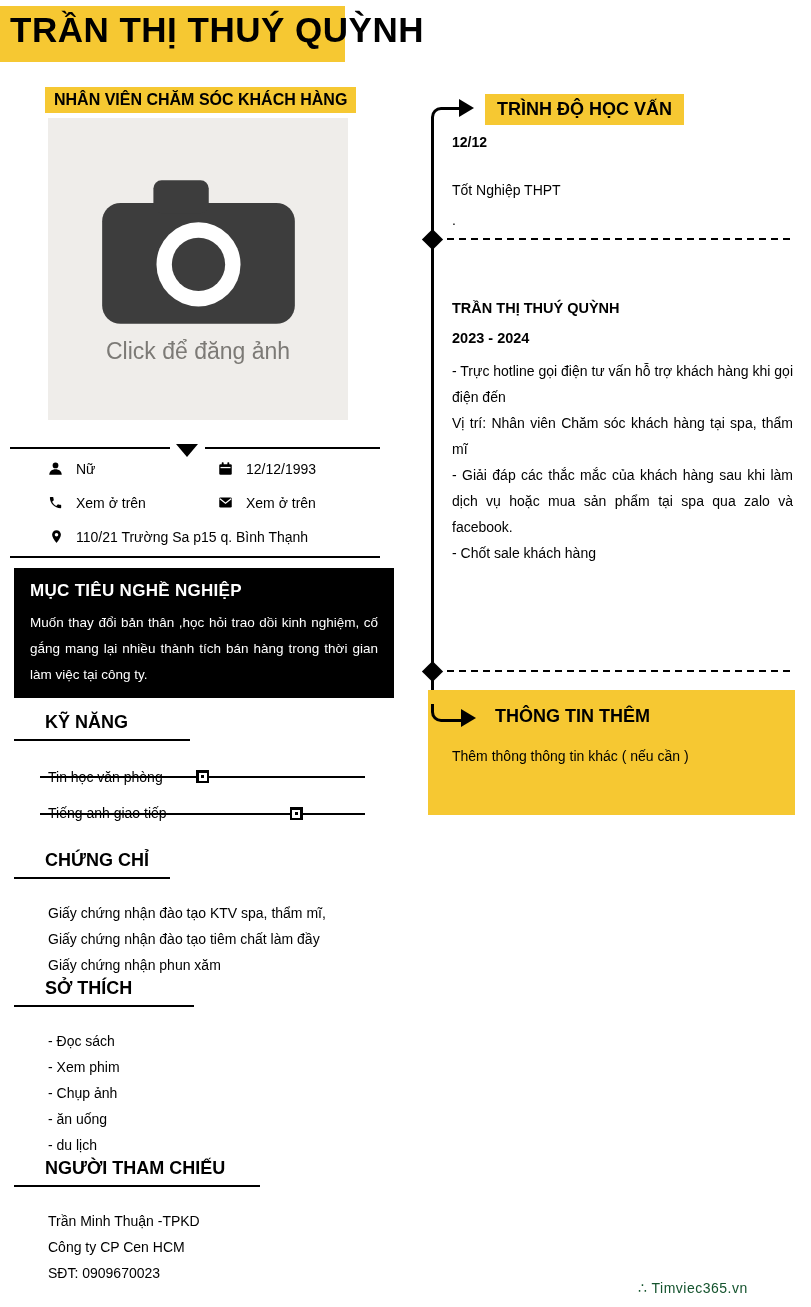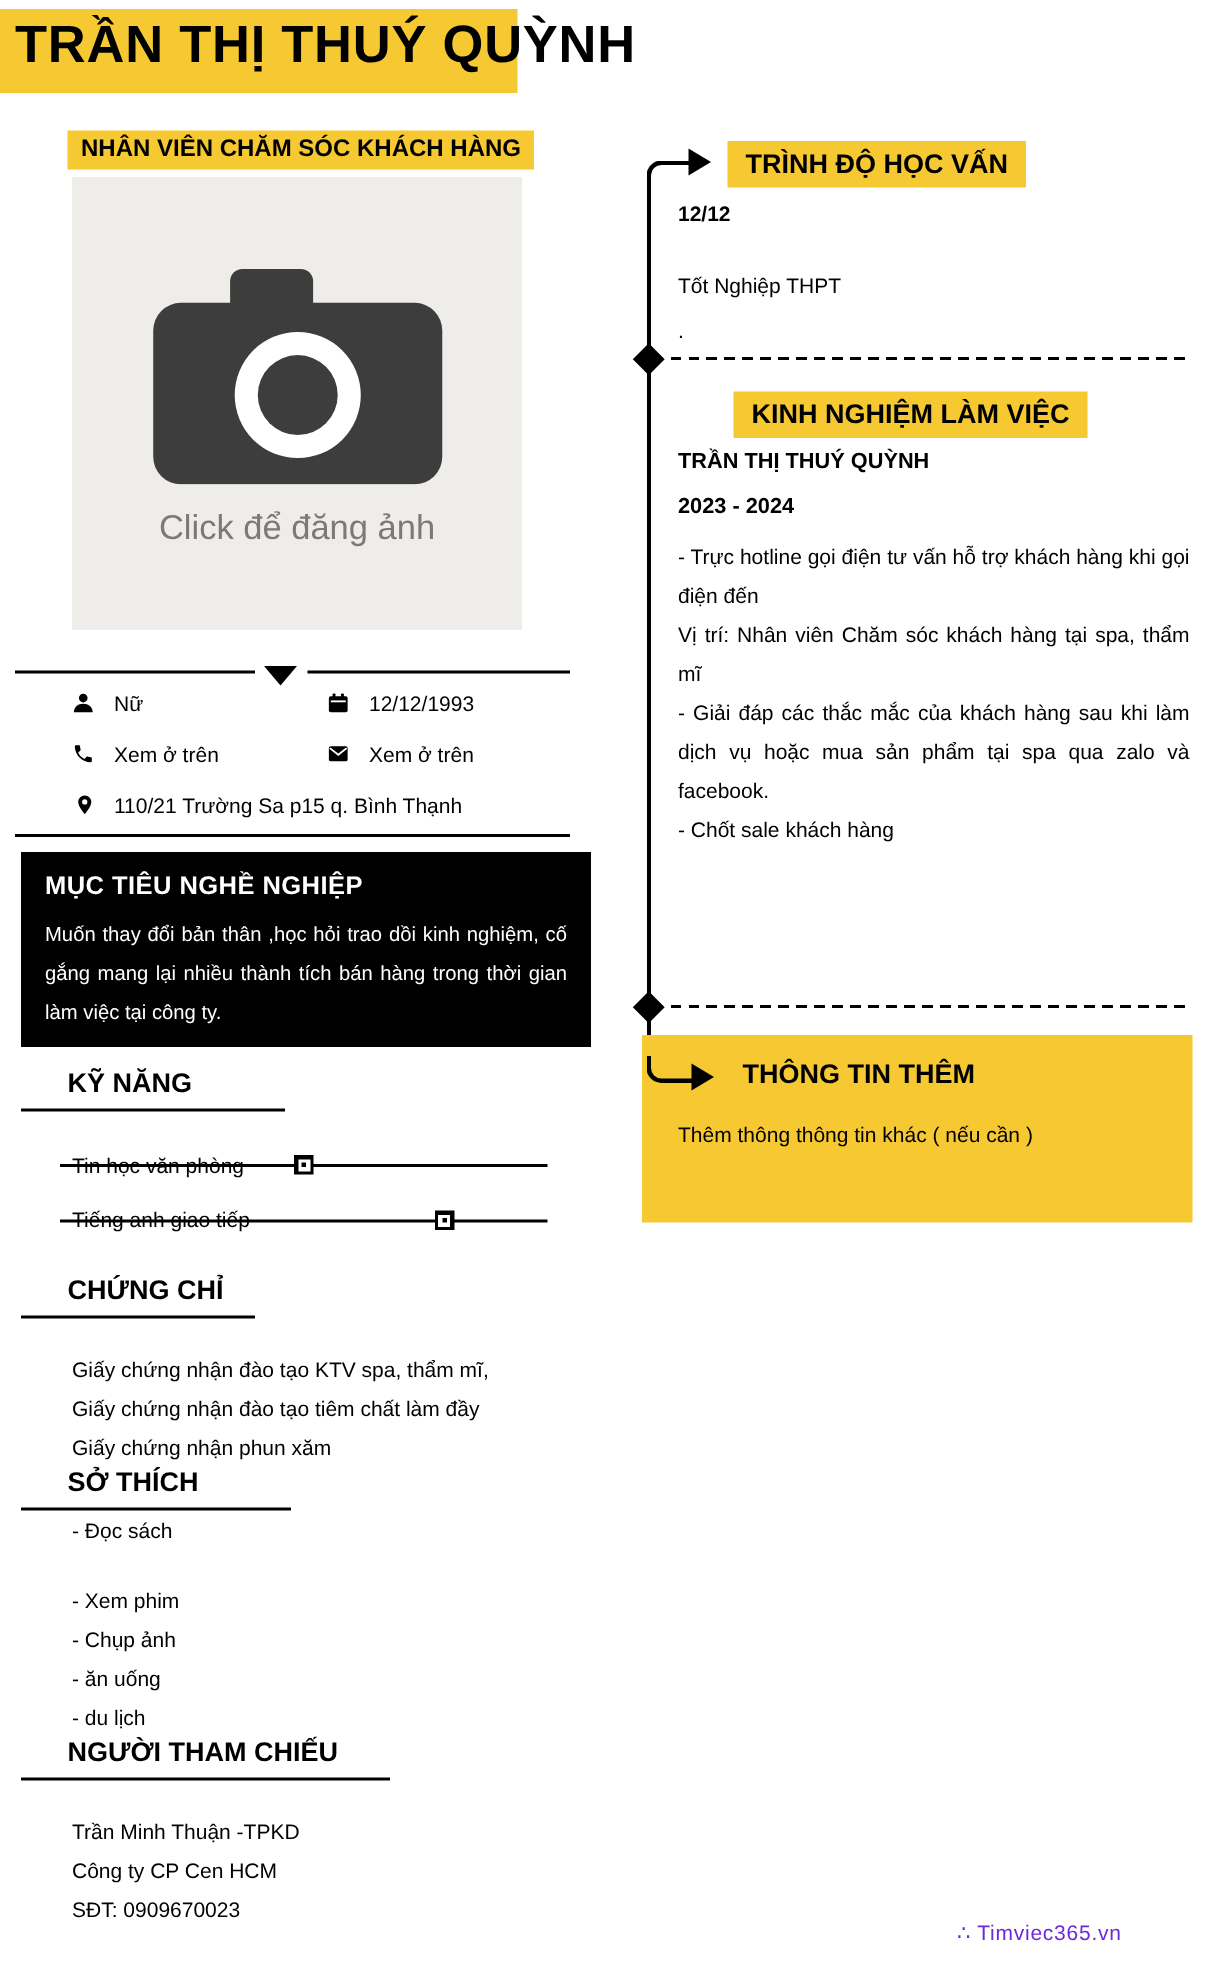--- a/index.html
+++ b/index.html
@@ -46,21 +46,21 @@
   #dashed-1{left:447px;top:238px;width:343px;}
   #dashed-2{left:447px;top:670px;width:343px;}
   .bold14{font-size:14px;font-weight:bold;white-space:nowrap;}
   #exp-period{left:452px;top:330px;width:341px;text-align:left;font-size:14.5px;font-weight:bold;}
   #exp-company{left:452px;top:300px;font-size:14.5px;font-weight:bold;}
   #exp-details{left:452px;top:358px;width:341px;font-size:14px;line-height:26px;text-align:justify;}
   #exp-details div{margin:0;}
   #info-box{left:428px;top:690px;width:367px;height:125px;background:var(--accent,#F6C832);}
   #info-heading{left:495px;top:706px;font-size:18px;font-weight:bold;white-space:nowrap;}
   #info-text{left:452px;top:748px;font-size:14px;white-space:nowrap;}
-  #watermark{left:638px;top:1280px;font-size:14px;color:#6d28d9;letter-spacing:.5px;white-space:nowrap;}
+  #watermark{left:638px;top:1280px;font-size:14px;color:#14532d;letter-spacing:.5px;white-space:nowrap;}
 </style>
 </head>
 <body>
 
 <div id="page">
 
   <div class="abs" id="name-highlight"></div>
   <div class="abs" id="name">TRẦN THỊ THUÝ QUỲNH</div>
   <div class="abs" id="job-title">NHÂN VIÊN CHĂM SÓC KHÁCH HÀNG</div>
 
@@ -135,21 +135,21 @@
   <div class="slider-handle abs" style="top: 807px; left: 289.6px;"></div>
 
   <div class="abs sec-head" style="left:45px;top:850px">CHỨNG CHỈ</div>
   <div class="abs sec-underline" style="left:14px;top:877px;width:156px"></div>
   <div class="abs body-text" style="left:48px;top:889px">Giấy chứng nhận đào tạo KTV spa, thẩm mĩ,</div>
   <div class="abs body-text" style="left:48px;top:915px">Giấy chứng nhận đào tạo tiêm chất làm đầy</div>
   <div class="abs body-text" style="left:48px;top:941px">Giấy chứng nhận phun xăm</div>
 
   <div class="abs sec-head" style="left:45px;top:978px">SỞ THÍCH</div>
   <div class="abs sec-underline" style="left:14px;top:1005px;width:180px"></div>
-  <div class="abs body-text" style="left:48px;top:996px">- Đọc sách</div>
+  <div class="abs body-text" style="left:48px;top:1017px">- Đọc sách</div>
   <div class="abs body-text" style="left:48px;top:1043px">- Xem phim</div>
   <div class="abs body-text" style="left:48px;top:1069px">- Chụp ảnh</div>
   <div class="abs body-text" style="left:48px;top:1095px">- ăn uống</div>
   <div class="abs body-text" style="left:48px;top:1121px">- du lịch</div>
 
   <div class="abs sec-head" style="left:45px;top:1158px">NGƯỜI THAM CHIẾU</div>
   <div class="abs sec-underline" style="left:14px;top:1185px;width:246px"></div>
   <div class="abs body-text" style="left:48px;top:1197px">Trần Minh Thuận -TPKD</div>
   <div class="abs body-text" style="left:48px;top:1223px">Công ty CP Cen HCM</div>
   <div class="abs body-text" style="left:48px;top:1249px">SĐT: 0909670023</div>
@@ -158,21 +158,20 @@
   <div class="abs arrow-right" id="arrow-top"></div>
 
   <div class="abs yellow-head" id="edu-heading">TRÌNH ĐỘ HỌC VẤN</div>
   <div class="abs bold14" style="left:452px;top:134px">12/12</div>
   <div class="abs body-text" style="left:452px;top:166px">Tốt Nghiệp THPT</div>
   <div class="abs body-text" style="left:452px;top:196px">.</div>
 
   <div class="abs diamond" id="diamond-1"></div>
   <div class="abs dashed" id="dashed-1"></div>
 
-  <div class="abs yellow-head" id="exp-heading">KINH NGHIỆM LÀM VIỆC</div>
   <div class="abs" id="exp-company">TRẦN THỊ THUÝ QUỲNH</div>
   <div class="abs" id="exp-period">2023 - 2024</div>
   <div class="abs" id="exp-details">
     <div>- Trực hotline gọi điện tư vấn hỗ trợ khách hàng khi gọi điện đến</div>
     <div>Vị trí: Nhân viên Chăm sóc khách hàng tại spa, thẩm mĩ</div>
     <div>- Giải đáp các thắc mắc của khách hàng sau khi làm dịch vụ hoặc mua sản phẩm tại spa qua zalo và facebook.</div>
     <div>- Chốt sale khách hàng</div>
   </div>
 
   <div class="abs diamond" id="diamond-2"></div>

